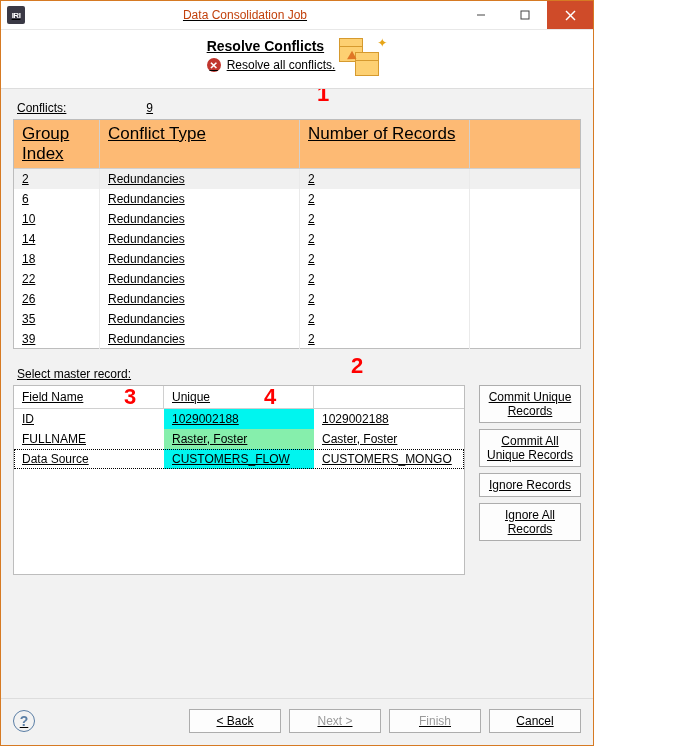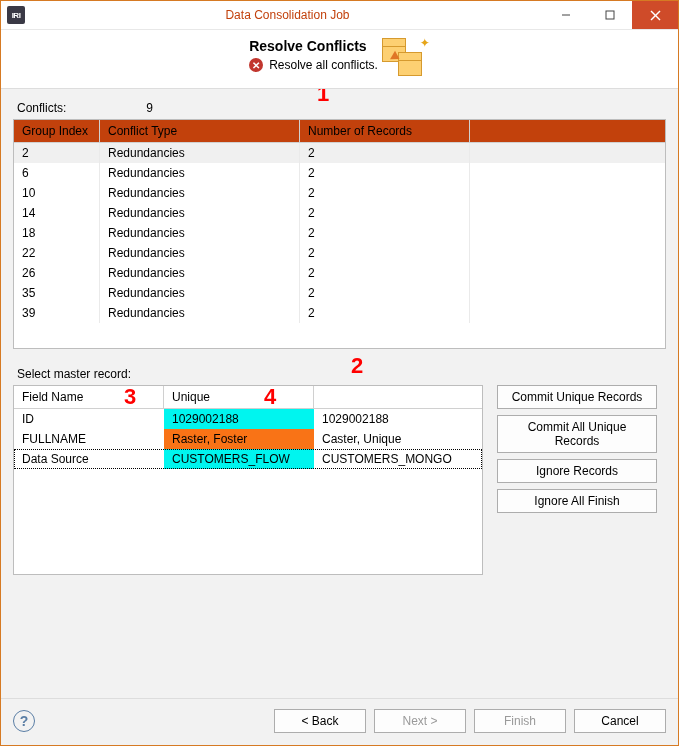--- a/index.html
+++ b/index.html
@@ -1,19 +1,19 @@
 <!DOCTYPE html>
 <html><head>
 <meta charset="utf-8">
 <style>
   * { box-sizing: border-box; }
   html, body { margin:0; padding:0; font-family: "Segoe UI", Tahoma, sans-serif; font-size:12px; color:#000; }
   body { background:#fff; }
 
-  .window { width:679px; height:746px; border:1px solid #d67a23; background:#f2f2f2; display:flex; flex-direction:column; }
+  .window { width:594px; height:746px; border:1px solid #d67a23; background:#f2f2f2; display:flex; flex-direction:column;text-decoration:underline; }
 
   
   .titlebar { height:29px; background:#fff; display:flex; align-items:center; border-bottom:1px solid #e8e8e8; }
   .app-icon { width:18px; height:18px; margin:0 6px; background:#3a3945; border-radius:2px; display:flex; align-items:center; justify-content:center; }
   .app-icon span { color:#fff; font-size:8px; font-weight:bold; letter-spacing:-0.5px; }
   .title-text { flex:1; text-align:center; font-size:12px; color:#c2410c; }
   .win-controls { display:flex; height:100%; }
   .win-btn { width:44px; display:flex; align-items:center; justify-content:center; color:#555; }
   .win-btn.close { background:#cf4b29; color:#fff; width:46px; }
 
@@ -31,40 +31,40 @@
   .arrow { position:absolute; width:0; height:0; border-left:8px solid #e07626; border-top:5px solid transparent; border-bottom:5px solid transparent; top:14px; left:14px; transform:rotate(30deg); }
   .spark { position:absolute; top:-2px; right:-4px; color:#e6a518; font-size:12px; }
 
   
   .body { flex:1; padding:10px 12px 0 12px; display:flex; flex-direction:column; overflow:hidden; }
   .conflicts-row { display:flex; gap:80px; padding:2px 4px 4px 4px; align-items:center; }
   .annot { position:absolute; color:#ff0000; font-weight:bold; font-size:22px; pointer-events:none; font-family: Arial, sans-serif;}
 
   .grid-wrap { border:1px solid #bdbdbd; background:#fff; height:230px; position:relative; margin-bottom:18px; }
   .grid-head { display:flex; background:#fff; border-bottom:1px solid #d0d0d0; }
-  .gh { padding:4px 8px; border-right:1px solid #d0d0d0; font-size:12px; background:#c2410c; }
+  .gh { padding:4px 8px; border-right:1px solid #d0d0d0; font-size:17px; background:#fdba74; }
   .gh1 { width:86px; } .gh2 { width:200px; } .gh3 { width:170px; } .ghfill{ flex:1; border-right:none;}
   .grid-body { }
   .gr { display:flex; border-bottom:0; }
   .gc { padding:2px 8px; border-right:1px solid #eaeaea; font-size:12px; height:20px; display:flex; align-items:center; }
   .gc1 { width:86px; } .gc2 { width:200px; } .gc3 { width:170px; } .gcfill{flex:1; border-right:none;}
   .gr.sel .gc { background:#f0f0f0; }
 
   .section-label { font-size:12px; padding:0 4px 4px 4px; }
 
   .lower { display:flex; gap:14px; align-items:flex-start; }
   .master-grid { border:1px solid #bdbdbd; background:#fff; width:470px; height:190px; position:relative; }
   .mg-head { display:flex; border-bottom:1px solid #d0d0d0; }
   .mgh { padding:4px 8px; border-right:1px solid #d0d0d0; font-size:12px; }
   .mgh1 { width:150px; } .mgh2 { width:150px; } .mgh3 { width:150px; border-right:none; }
   .mg-row { display:flex; }
   .mgc { padding:2px 8px; font-size:12px; height:20px; display:flex; align-items:center; }
   .mgc1 { width:150px; } .mgc2 { width:150px; } .mgc3 { width:150px; }
   .mg-row.row-id .mgc2 { background:#00f5ef; }
-  .mg-row.row-name .mgc2 { background:#f97316; }
+  .mg-row.row-name .mgc2 { background:#86efac; }
   .mg-row.row-ds { outline:1px dotted #000; outline-offset:-1px; }
   .mg-row.row-ds .mgc2 { background:#00f5ef; }
 
   .side-buttons { display:flex; flex-direction:column; gap:6px; width:160px; }
   .btn { background:#fdfdfd; border:1px solid #adadad; padding:4px 6px; font-size:12px; text-align:center; cursor:default; }
 
   
   .footer { border-top:1px solid #ddd; padding:10px 12px 12px 12px; display:flex; align-items:center; gap:8px; }
   .help-icon { width:22px; height:22px; border:1.5px solid #5a7ea5; border-radius:50%; color:#5a7ea5; display:flex; align-items:center; justify-content:center; font-size:14px; font-weight:bold; margin-right:auto; }
   .nav-btn { width:92px; padding:4px 0; background:#fdfdfd; border:1px solid #adadad; font-size:12px; text-align:center; }
@@ -207,34 +207,34 @@
         <div class="annot" style="top:-2px; left:250px;">4</div>
 
         <div class="mg-row row-id">
           <div class="mgc mgc1">ID</div>
           <div class="mgc mgc2">1029002188</div>
           <div class="mgc mgc3">1029002188</div>
         </div>
         <div class="mg-row row-name">
           <div class="mgc mgc1">FULLNAME</div>
           <div class="mgc mgc2">Raster, Foster</div>
-          <div class="mgc mgc3">Caster, Unique</div>
+          <div class="mgc mgc3">Caster, Foster</div>
         </div>
         <div class="mg-row row-ds">
           <div class="mgc mgc1">Data Source</div>
           <div class="mgc mgc2">CUSTOMERS_FLOW</div>
           <div class="mgc mgc3">CUSTOMERS_MONGO</div>
         </div>
       </div>
 
       <div class="side-buttons">
         <div class="btn">Commit Unique Records</div>
         <div class="btn">Commit All Unique Records</div>
         <div class="btn">Ignore Records</div>
-        <div class="btn">Ignore All Finish</div>
+        <div class="btn">Ignore All Records</div>
       </div>
     </div>
 
   </div>
 
   <div class="footer">
     <div class="help-icon">?</div>
     <div class="nav-btn">&lt; Back</div>
     <div class="nav-btn disabled">Next &gt;</div>
     <div class="nav-btn disabled">Finish</div>

